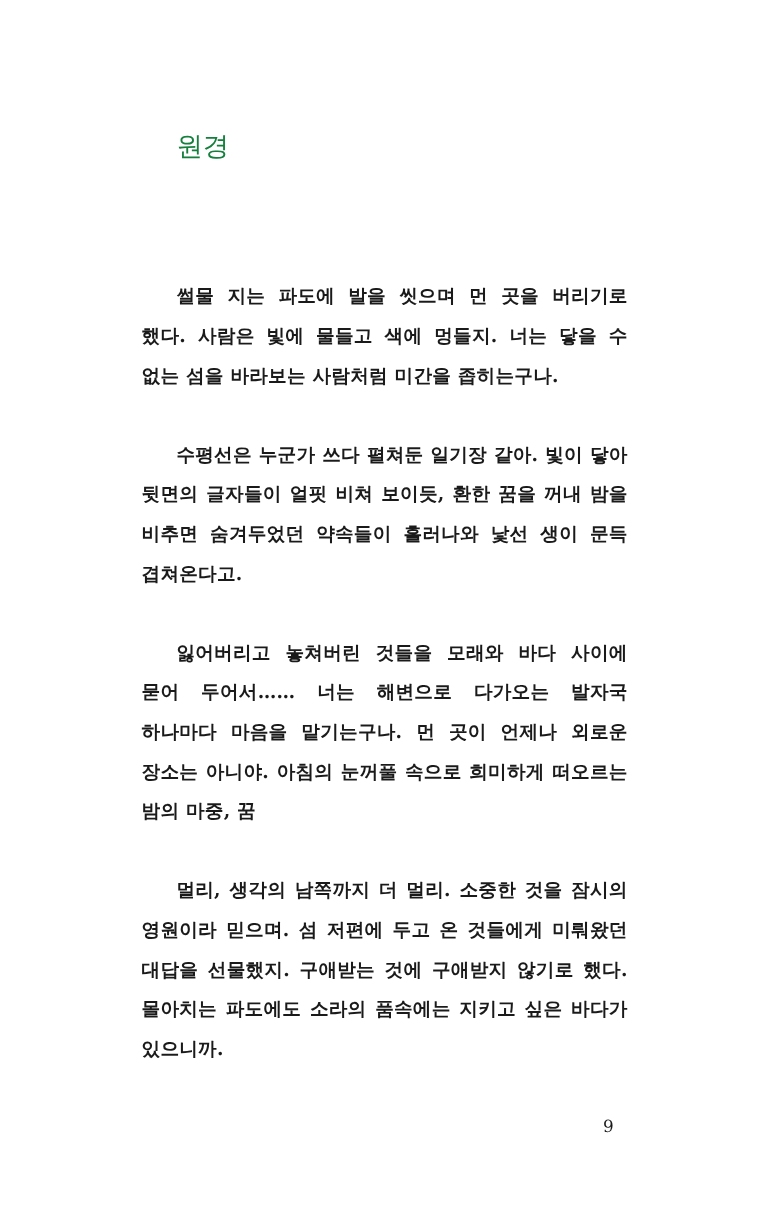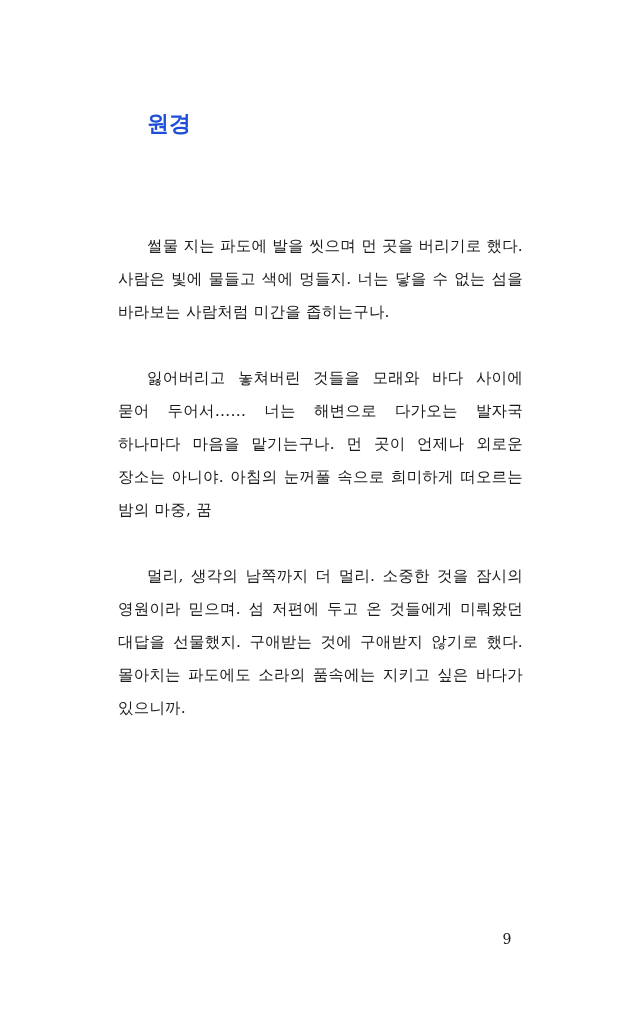--- a/index.html
+++ b/index.html
@@ -15,53 +15,55 @@
       font-family: "DejaVu Serif", "Liberation Serif", serif;
       color: #1a1a1a;
     }
     .title {
       position: absolute;
       left: 147px;
       top: 108px;
       font-size: 22px;
       line-height: 30px;
       margin: 0;
-      font-weight: bold;
-      color: #1d4ed8;
+      font-weight: normal;
+      color: #15803d;
     }
     .body-text {
       position: absolute;
       left: 118px;
       top: 230px;
       width: 405px;
     }
     .para {
       margin: 0 0 33px 0;
       font-size: 15.5px;
       line-height: 33px;
       text-align: justify;
       text-indent: 29px;
       word-break: keep-all;
       letter-spacing: 0.2px;
+      font-weight: bold;
     }
     .page-number {
       position: absolute;
       left: 500px;
       top: 929px;
       font-size: 14px;
       line-height: 20px;
       width: 14px;
       text-align: center;
       color: #1a1a1a;
     }
   </style>
 </head>
 <body>
 
 <h1 class="title">원경</h1>
 
 <div class="body-text">
   <p class="para">썰물 지는 파도에 발을 씻으며 먼 곳을 버리기로 했다. 사람은 빛에 물들고 색에 멍들지. 너는 닿을 수 없는 섬을 바라보는 사람처럼 미간을 좁히는구나.</p>
+  <p class="para">수평선은 누군가 쓰다 펼쳐둔 일기장 같아. 빛이 닿아 뒷면의 글자들이 얼핏 비쳐 보이듯, 환한 꿈을 꺼내 밤을 비추면 숨겨두었던 약속들이 흘러나와 낯선 생이 문득 겹쳐온다고.</p>
   <p class="para">잃어버리고 놓쳐버린 것들을 모래와 바다 사이에 묻어 두어서…… 너는 해변으로 다가오는 발자국 하나마다 마음을 맡기는구나. 먼 곳이 언제나 외로운 장소는 아니야. 아침의 눈꺼풀 속으로 희미하게 떠오르는 밤의 마중, 꿈</p>
   <p class="para">멀리, 생각의 남쪽까지 더 멀리. 소중한 것을 잠시의 영원이라 믿으며. 섬 저편에 두고 온 것들에게 미뤄왔던 대답을 선물했지. 구애받는 것에 구애받지 않기로 했다. 몰아치는 파도에도 소라의 품속에는 지키고 싶은 바다가 있으니까.</p>
 </div>
 
 <div class="page-number">9</div>
 
 </body></html>

